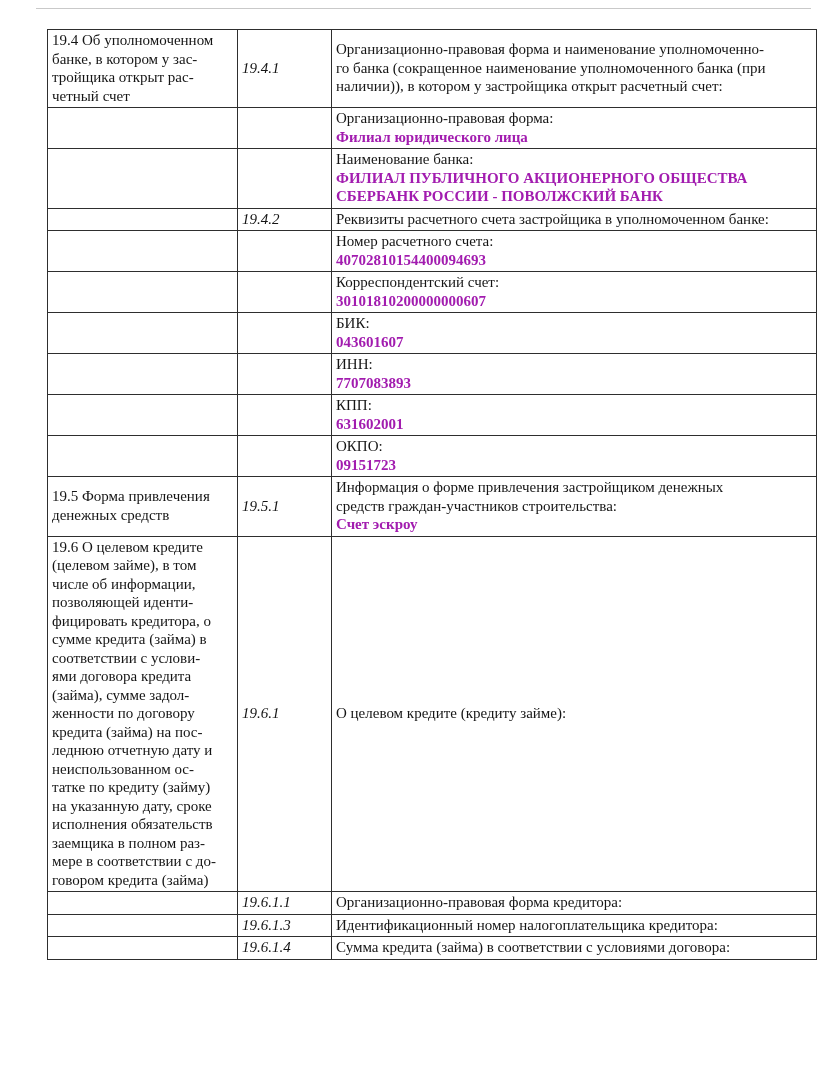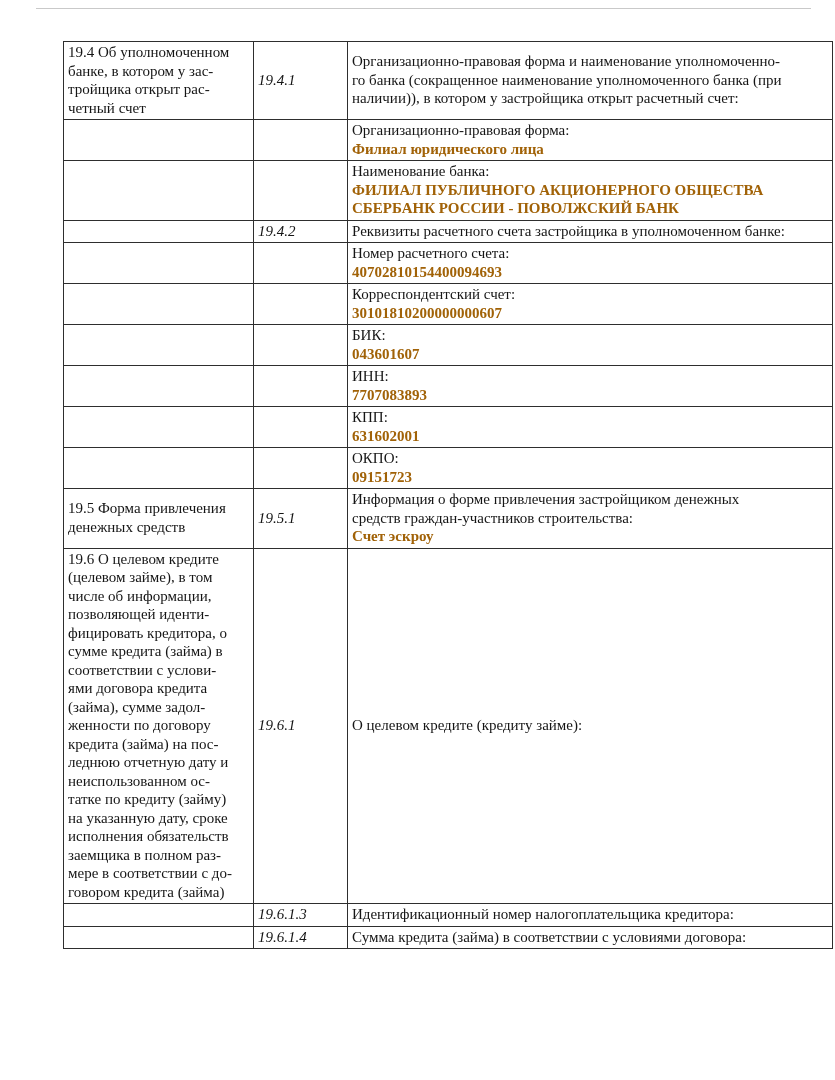--- a/index.html
+++ b/index.html
@@ -15,39 +15,38 @@
     overflow: hidden;
   }
   .top-rule {
     position: absolute;
     top: 8px; left: 36px; right: 24px;
     height: 1px;
     background: #c9c9c9;
   }
   table.decl {
     position: absolute;
-    left: 47px; top: 41px;
+    left: 47px; top: 29px;
     width: 742px;
     border-collapse: collapse;
     table-layout: fixed;
     font-size: 15px;
     line-height: 18.5px;
-    margin-left: 16px;
   }
   table.decl td {
     border: 1.5px solid #2e2e2e;
     vertical-align: middle;
     padding: 1px 4px 2px 4px;
     overflow: hidden;
   }
   td.c1 { width: 181px; }
   td.c2 { width: 85px; font-style: italic;  }
   td.c3 { width: 476px; }
   .t, .v { white-space: pre-line; }
-  .v { font-weight: bold; color: #a16207; }
+  .v { font-weight: bold; color: #a21caf; }
 </style>
 </head>
 <body>
 
 <div class="page">
   <div class="top-rule"></div>
 
   <table class="decl">
     <tbody>
       <tr>
@@ -179,20 +178,29 @@
         <td class="c2">
             <div class="t">19.6.1</div>
           </td>
         <td class="c3">
             <div class="t">О целевом кредите (кредиту займе):</div>
           </td>
       </tr>
       <tr>
         <td class="c1"></td>
         <td class="c2">
+            <div class="t">19.6.1.1</div>
+          </td>
+        <td class="c3">
+            <div class="t">Организационно-правовая форма кредитора:</div>
+          </td>
+      </tr>
+      <tr>
+        <td class="c1"></td>
+        <td class="c2">
             <div class="t">19.6.1.3</div>
           </td>
         <td class="c3">
             <div class="t">Идентификационный номер налогоплательщика кредитора:</div>
           </td>
       </tr>
       <tr>
         <td class="c1"></td>
         <td class="c2">
             <div class="t">19.6.1.4</div>

